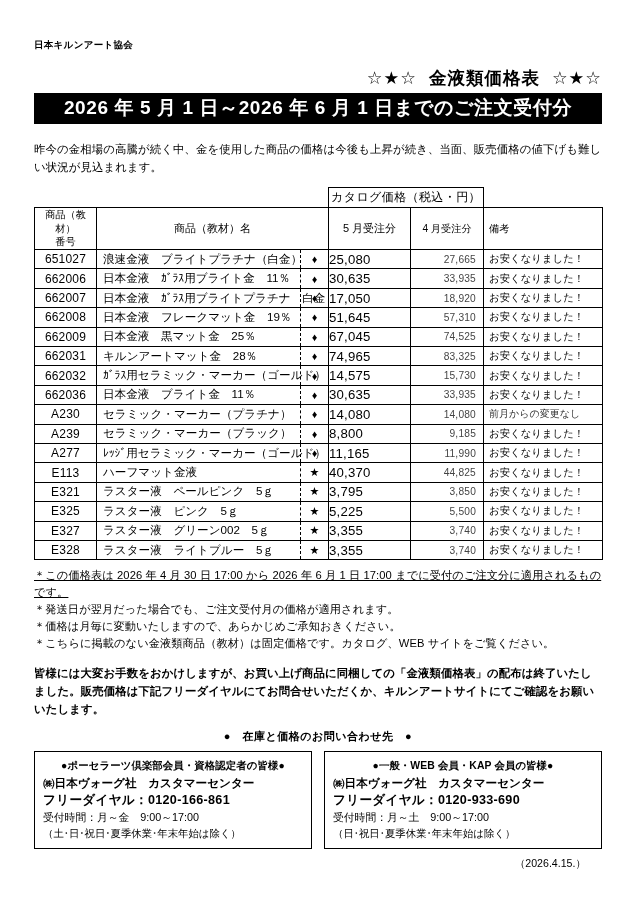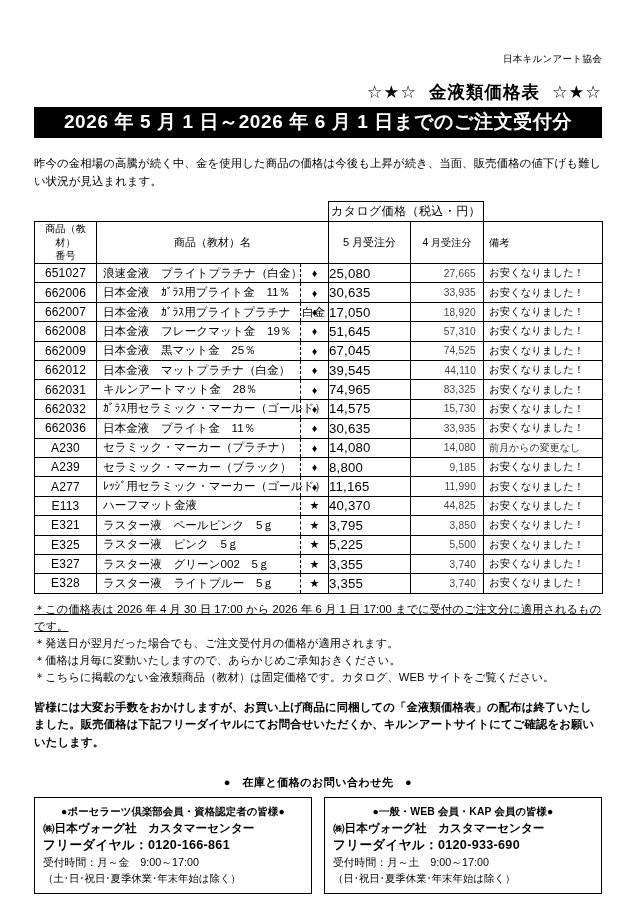--- a/index.html
+++ b/index.html
@@ -18,24 +18,25 @@
   .page {
     width: 636px;
     height: 900px;
     position: relative;
     box-sizing: border-box;
     padding: 0 34px;
   }
 
   
   .org-line {
-    padding-top: 53px;
-    text-align: right;
+    padding-top: 39px;
+    text-align: left;
     font-size: 9.5px;
     letter-spacing: 0.3px;
+    font-weight: bold;
   }
   .title-row {
     margin-top: 14px;
     text-align: right;
     font-size: 17.5px;
     font-weight: bold;
     letter-spacing: 1px;
     white-space: nowrap;
   }
   .title-row .star-open { font-weight: normal; }
@@ -141,21 +142,21 @@
   .notes .u { text-decoration: underline; }
 
   .bold-para {
     margin-top: 13px;
     font-size: 11.4px;
     line-height: 1.55;
     font-weight: bold;
     letter-spacing: 0.1px;
   }
   .contact-head {
-    margin-top: 23px;
+    margin-top: 11px;
     text-align: center;
     font-size: 11px;
     font-weight: bold;
     letter-spacing: 0.5px;
   }
 
   
   .boxes {
     margin-top: 7px;
     display: flex;
@@ -262,28 +263,20 @@
           </tr>
           <tr>
             <td class="c-code">662009</td>
             <td class="c-name">日本金液　黒マット金　25％</td>
             <td class="c-sym">♦</td>
             <td class="c-new">67,045</td>
             <td class="c-old">74,525</td>
             <td class="c-note">お安くなりました！</td>
           </tr>
           <tr>
-            <td class="c-code">662012</td>
-            <td class="c-name">日本金液　マットプラチナ（白金）</td>
-            <td class="c-sym">♦</td>
-            <td class="c-new">39,545</td>
-            <td class="c-old">44,110</td>
-            <td class="c-note">お安くなりました！</td>
-          </tr>
-          <tr>
             <td class="c-code">662031</td>
             <td class="c-name">キルンアートマット金　28％</td>
             <td class="c-sym">♦</td>
             <td class="c-new">74,965</td>
             <td class="c-old">83,325</td>
             <td class="c-note">お安くなりました！</td>
           </tr>
           <tr>
             <td class="c-code">662032</td>
             <td class="c-name">ｶﾞﾗｽ用セラミック・マーカー（ゴールド）</td>

